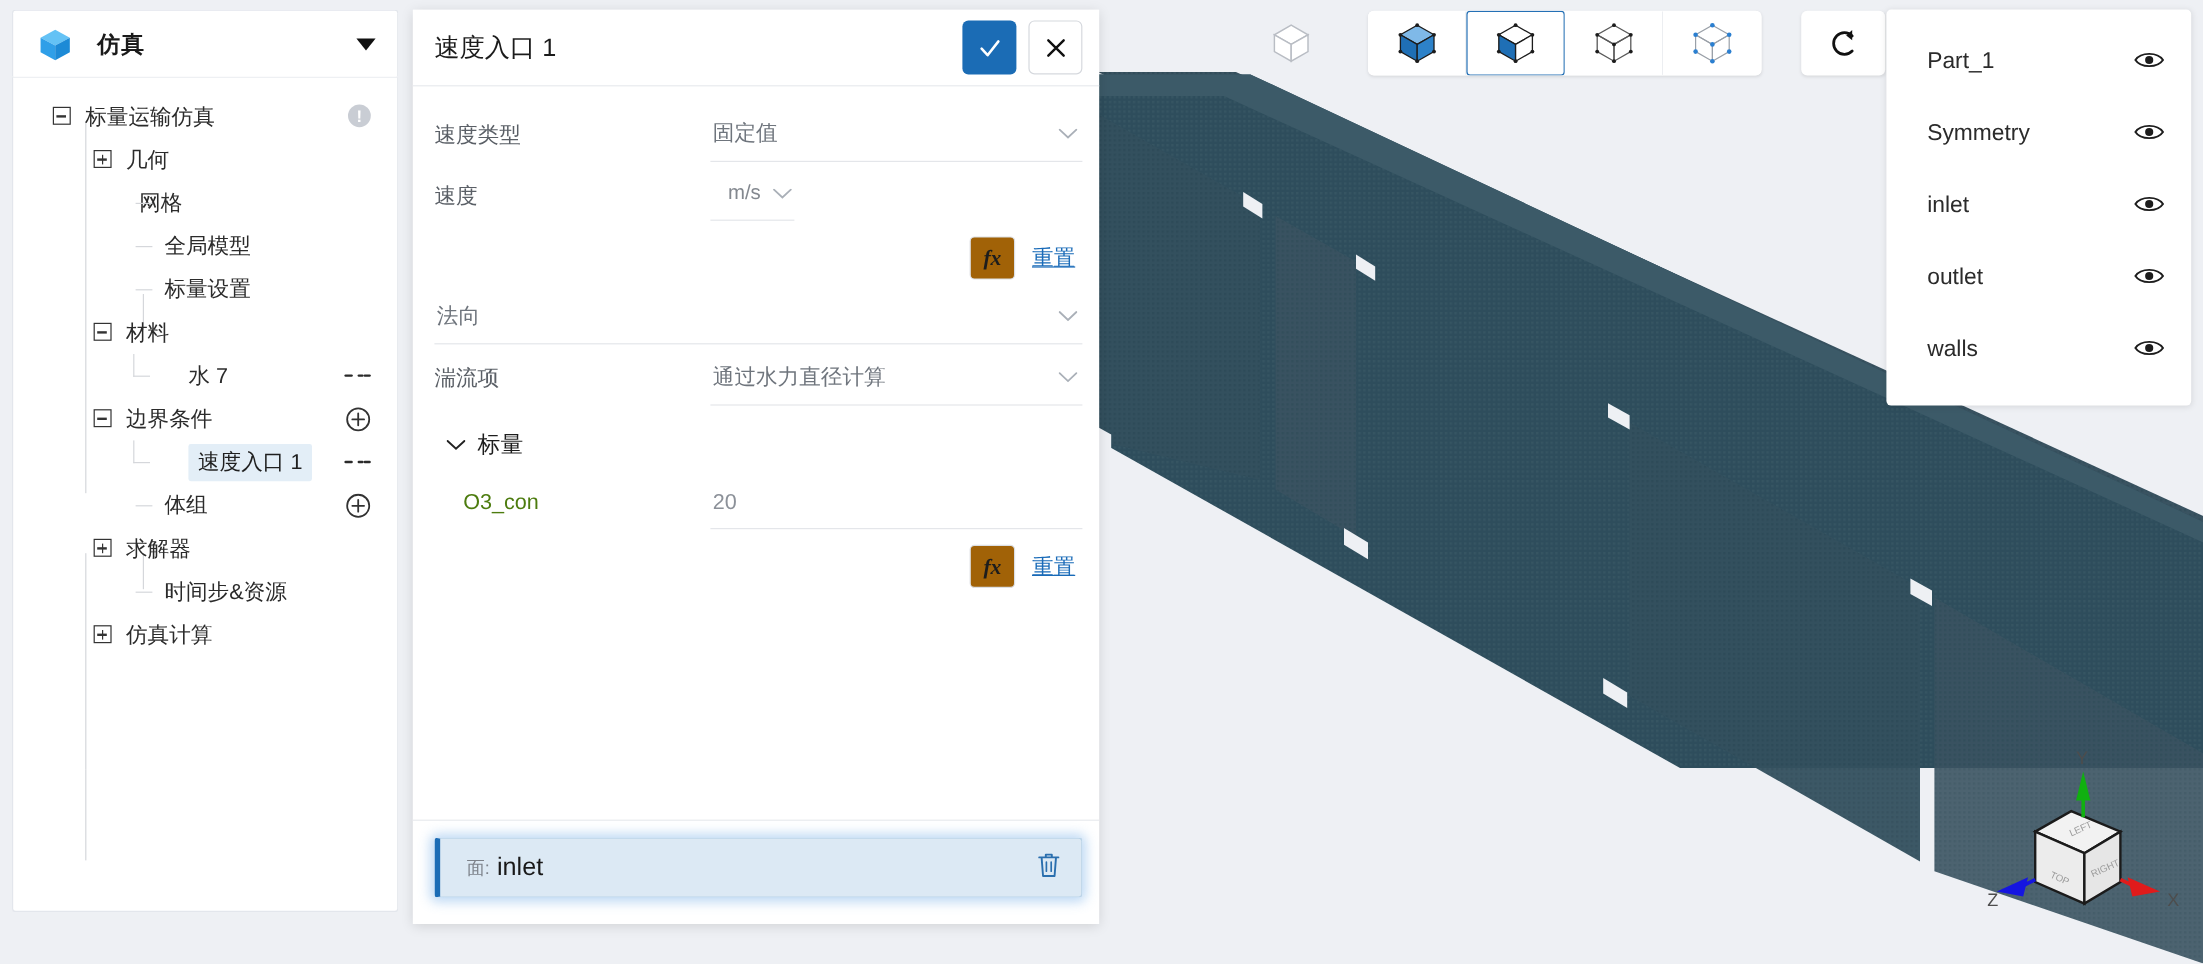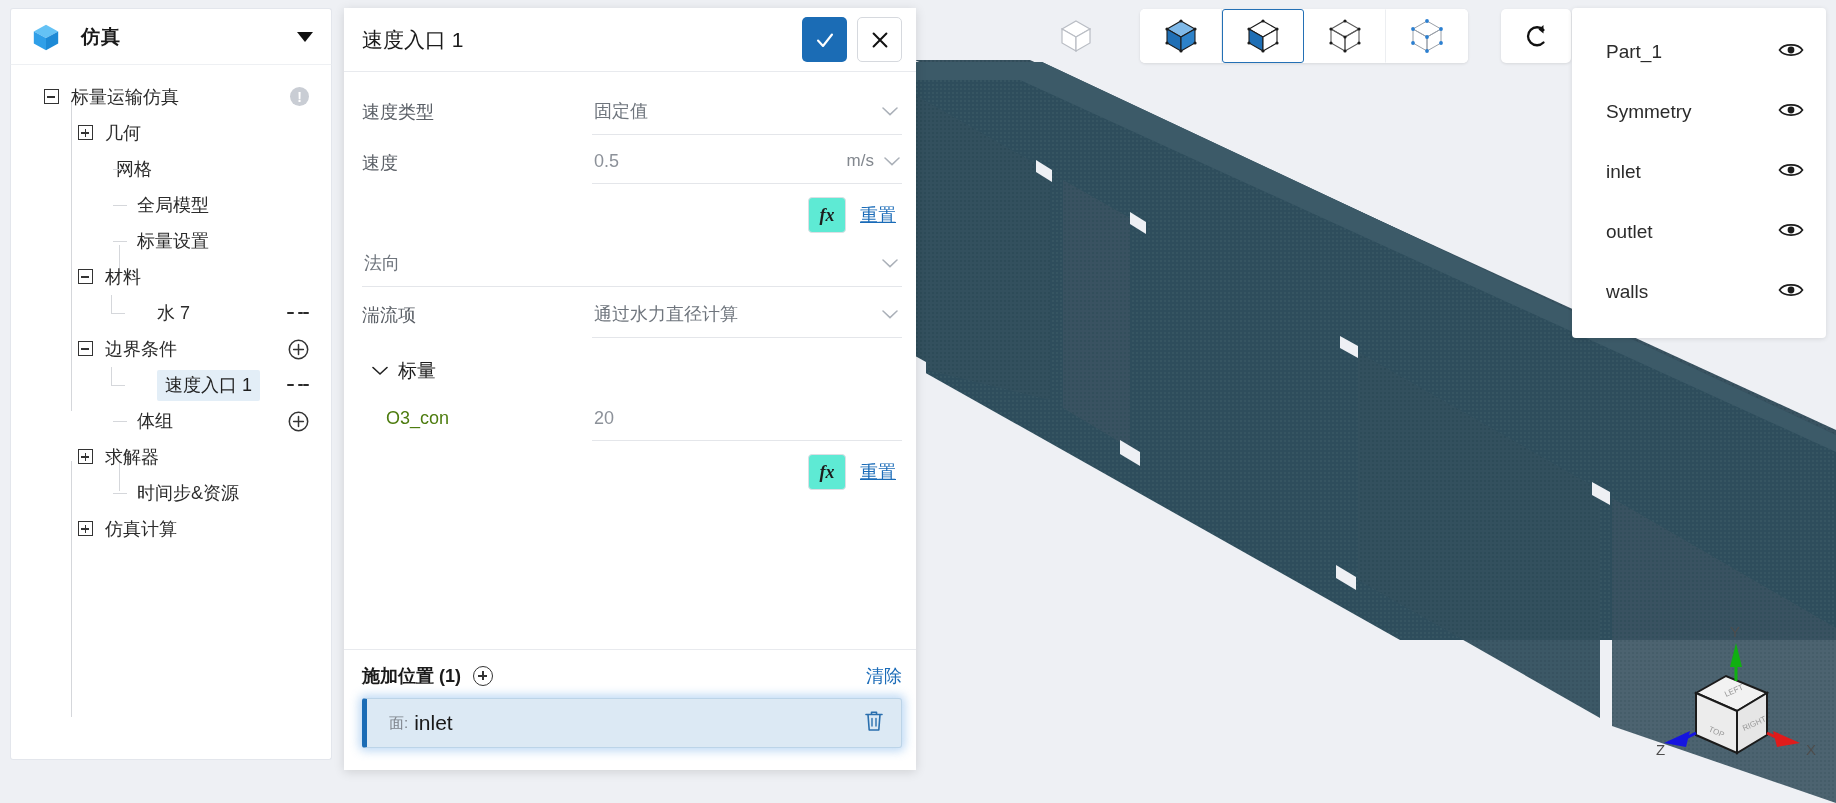--- a/index.html
+++ b/index.html
@@ -200,21 +200,21 @@
 
   .fxrow {
     display: flex; align-items: center; justify-content: flex-end;
     gap: 14px;
     padding: 7px 6px 7px 0;
     min-height: 48px;
   }
   .fx-btn {
     width: 38px; height: 36px;
     border: 1px solid #dcdfe4; border-radius: 4px;
-    background: #5eead4;
+    background: #a16207;
     display: flex; align-items: center; justify-content: center;
     font-family: "Liberation Serif", "DejaVu Serif", serif;
     font-style: italic; font-weight: bold; font-size: 18px;
     color: #1d1d1d;
     cursor: pointer;
   }
   .link {
     color: #1a6bb8; font-size: 18px;
     text-decoration: underline; cursor: pointer;
   }
@@ -523,23 +523,20 @@
                 <span style="flex: 1 1 0%;">固定值</span>
                 <svg class="chev" viewBox="0 0 16 9">
                   <path d="M1 1 L8 7.6 L15 1" fill="none" stroke="#aab0b8" stroke-width="1.5" stroke-linecap="round"></path>
                 </svg>
               </div>
             </div>
           </div>
           <div class="frow">
             <div class="flabel">速度</div>
             <div class="fctl">
-              <div class="fval">
-                <span style="flex: 1 1 0%;">0.5</span>
-              </div>
               <div class="unitbox">
                 <span>m/s</span>
                 <svg class="chev" style="margin-left:2px" viewBox="0 0 16 9">
                   <path d="M1 1 L8 7.6 L15 1" fill="none" stroke="#aab0b8" stroke-width="1.5" stroke-linecap="round"></path>
                 </svg>
               </div>
             </div>
           </div>
         </div>
       <div class="fxrow">
@@ -588,25 +585,20 @@
           </div>
         </div>
 
       <div class="fxrow">
         <div class="fx-btn">fx</div>
         <div class="link">重置</div>
       </div>
     </div>
 
     <div class="dlg-foot">
-      <div class="foot-top">
-        <div class="foot-title">施加位置 (1)</div>
-        <div class="circ-plus"></div>
-        <div class="link nounder" style="margin-left:auto;">清除</div>
-      </div>
       <div class="sel-item">
         <span class="sel-pre">面:</span>
         <span class="sel-name">inlet</span>
         <span class="trash">
           <svg width="22" height="24" viewBox="0 0 22 24">
             <path d="M3 5.5 H19 M8.5 5.5 V3.2 H13.5 V5.5 M5 5.5 L6.2 21 H15.8 L17 5.5" fill="none" stroke="#2a6fae" stroke-width="1.6" stroke-linecap="round" stroke-linejoin="round"></path>
             <path d="M9 9.5 V17 M13 9.5 V17" fill="none" stroke="#2a6fae" stroke-width="1.4" stroke-linecap="round"></path>
           </svg>
         </span>
       </div>

